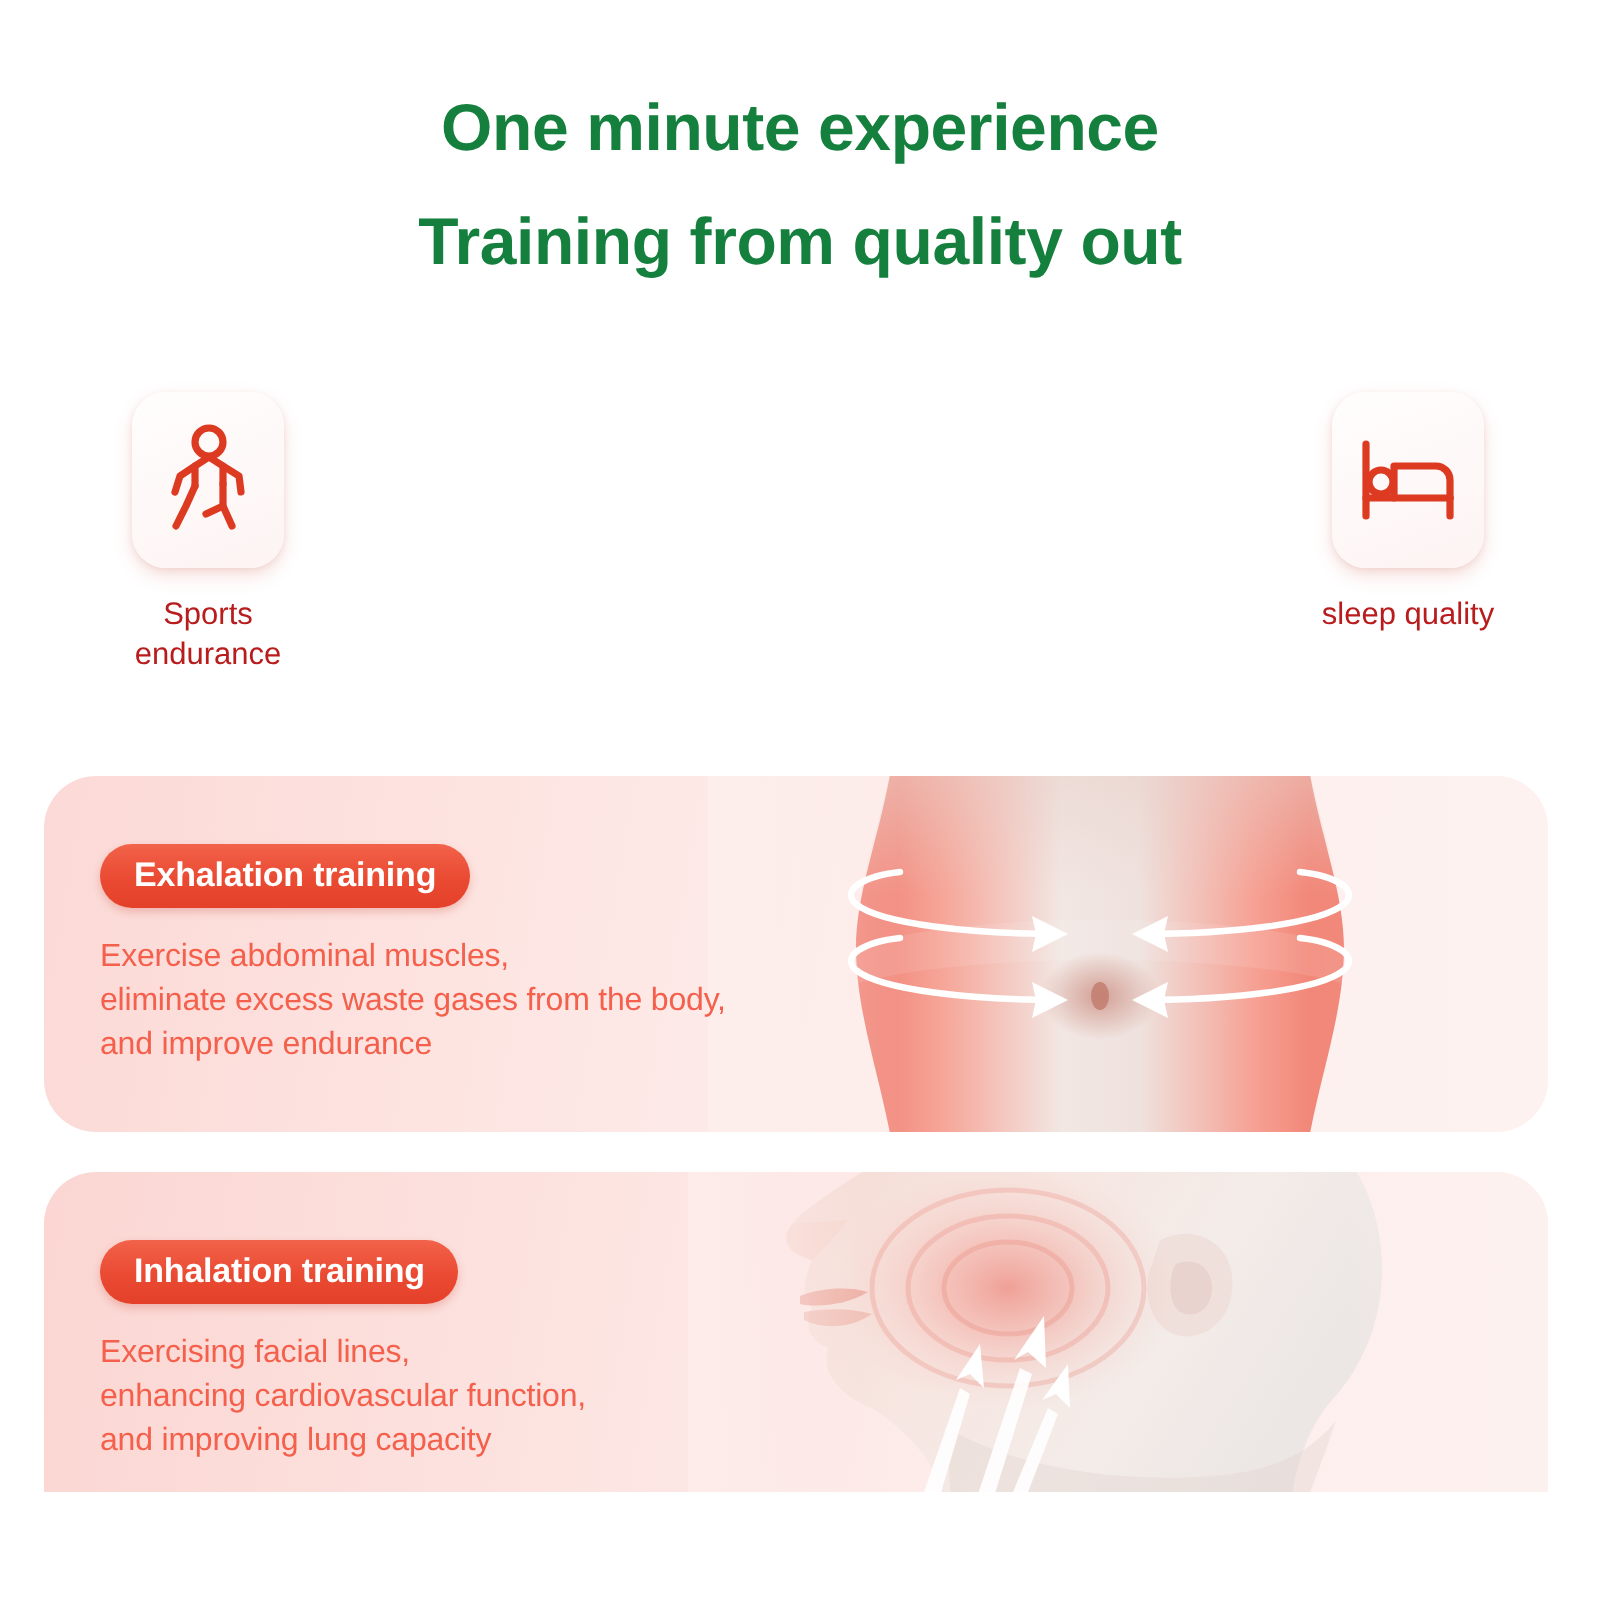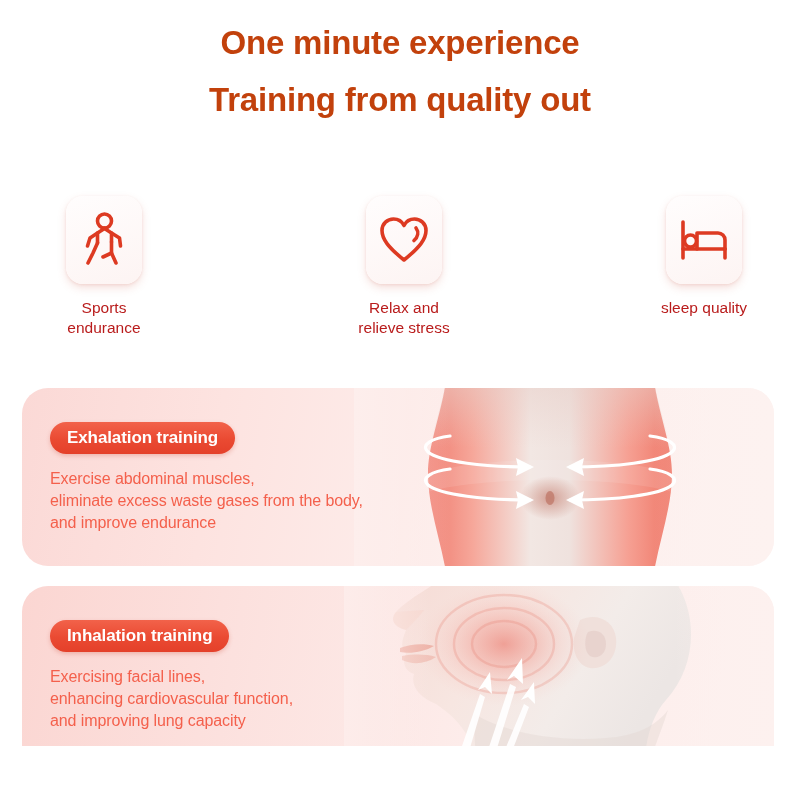--- a/index.html
+++ b/index.html
@@ -16,23 +16,24 @@
   }
 
   
   .headline {
     padding-top: 26px;
     text-align: center;
   }
   .headline-line {
     font-size: 33px;
     font-weight: bold;
-    color: #c2410c;
+    color: #15803d;
     letter-spacing: -0.2px;
     line-height: 1.0;
+    margin-top: 21px;
   }
   .headline-line.first { margin-bottom: 24px; }
 
   
   .features {
     position: absolute;
     top: 196px;
     left: 34px;
     width: 740px;
     display: flex;
@@ -151,32 +152,20 @@
           <path d="M30.5 41 L22 45"></path>
         </svg>
       </span>
     </div>
     <div class="feature-label">Sports
 endurance</div>
   </div>
 
 
 
-  <div class="feature">
-    <div class="feature-card">
-      <span>
-        <svg width="52" height="50" viewBox="0 0 52 50" fill="none" stroke="#dd3a22" stroke-width="3.6" stroke-linecap="round" stroke-linejoin="round">
-          <path d="M26 45 C10 32 4 24 4 15.5 C4 8.5 9.5 4 15.5 4 C20 4 24 6.5 26 10.5 C28 6.5 32 4 36.5 4 C42.5 4 48 8.5 48 15.5 C48 24 42 32 26 45 Z"></path>
-          <path d="M38 13 C41 17 40 22 36 25.5"></path>
-        </svg>
-      </span>
-    </div>
-    <div class="feature-label">Relax and
-relieve stress</div>
-  </div>
 
   <div class="feature">
     <div class="feature-card">
       <span>
         <svg width="52" height="44" viewBox="0 0 52 44" fill="none" stroke="#dd3a22" stroke-width="3.6" stroke-linecap="round" stroke-linejoin="round">
           <path d="M5 4 V40"></path>
           <path d="M5 31 H47"></path>
           <path d="M47 31 V22 a7 7 0 0 0 -7 -7 H19 V31"></path>
           <path d="M47 31 V40"></path>
           <circle cx="12.5" cy="23" r="6"></circle>

